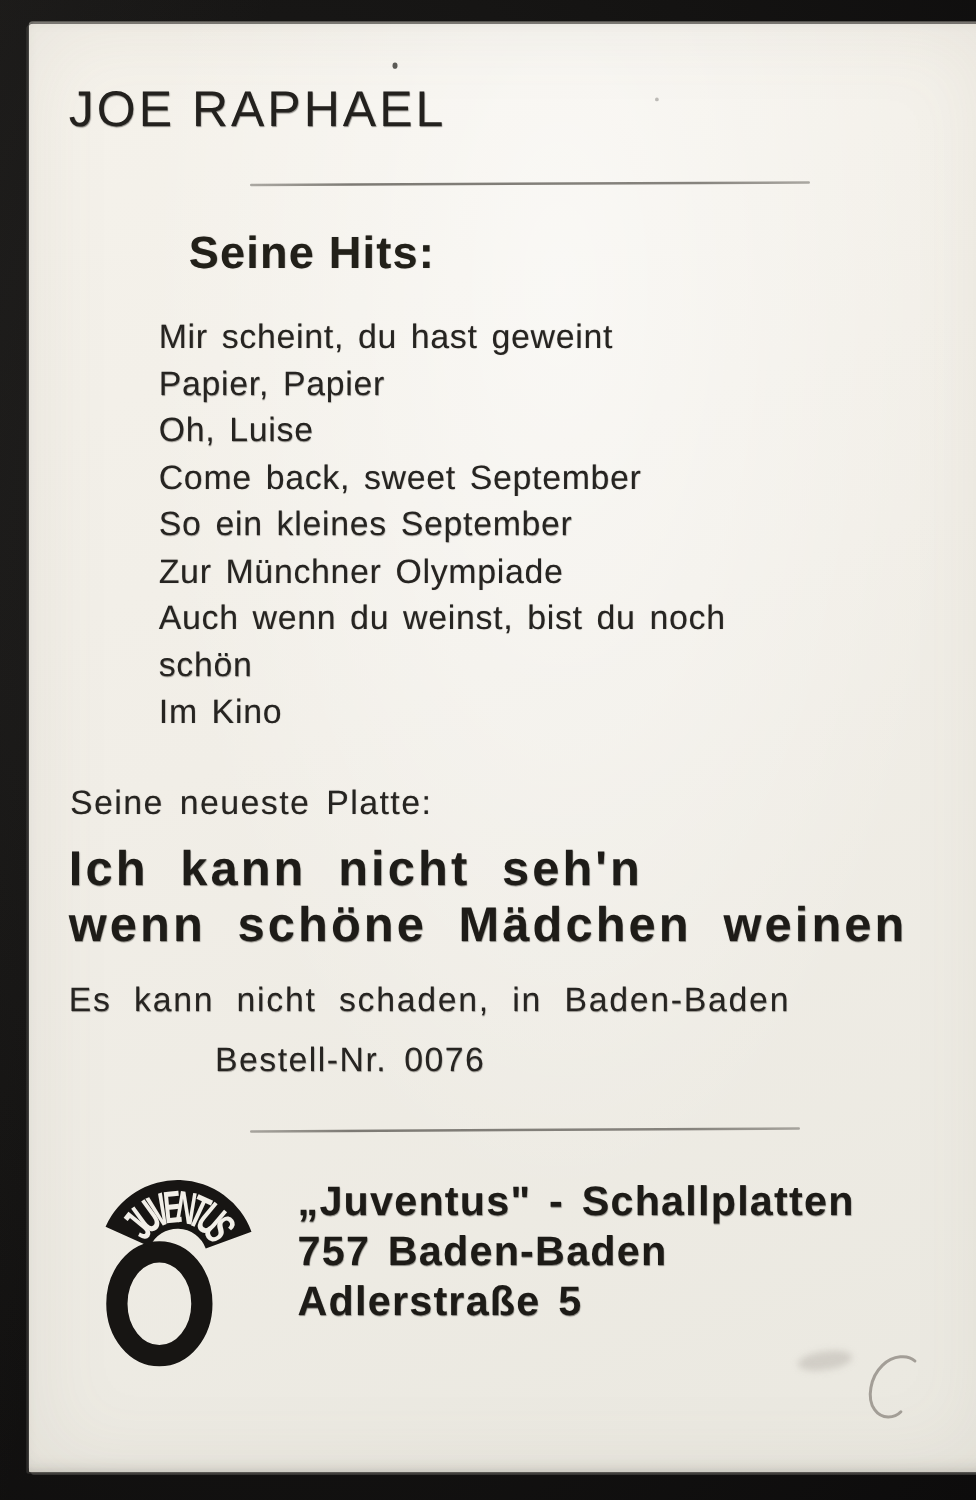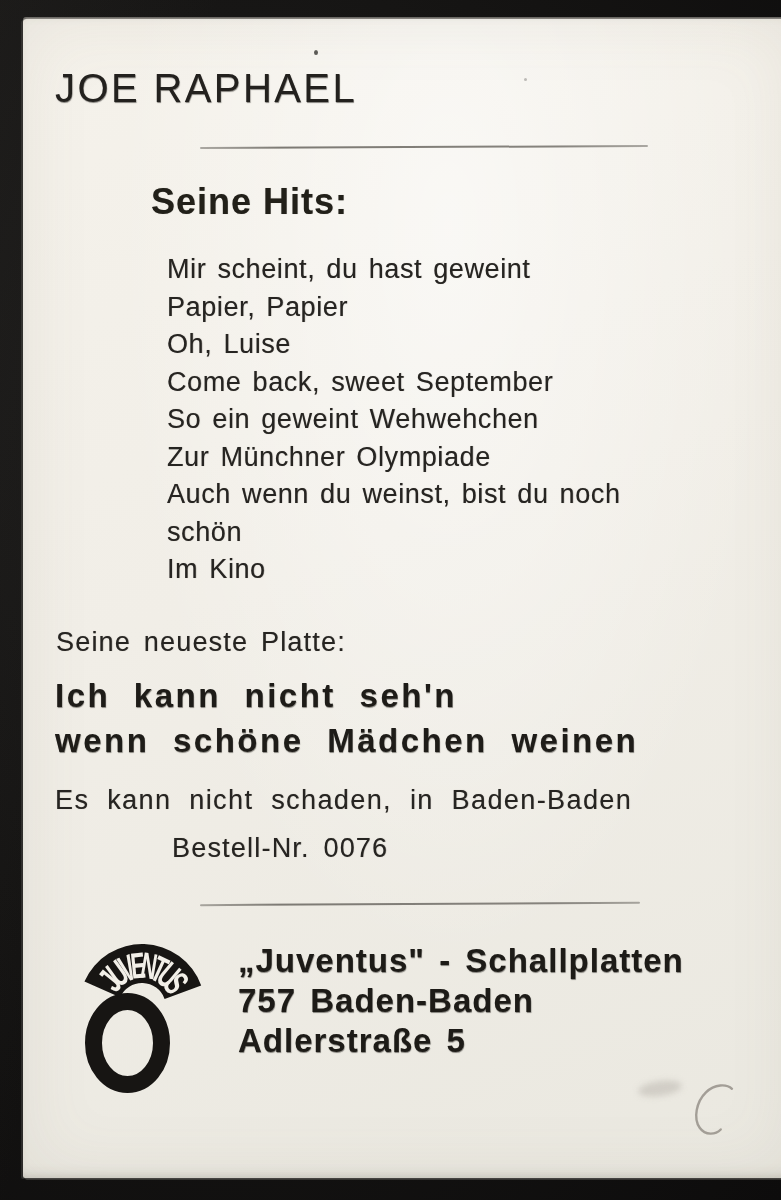--- a/index.html
+++ b/index.html
@@ -83,39 +83,38 @@
 
   .hits-list {
     position: absolute;
     left: 104px;
     top: 232px;
     width: 505px;
     font-size: 27px;
     line-height: 37.5px;
     letter-spacing: 0.6px;
     word-spacing: 3px;
-    margin-left: 40px;
   }
   .hit-line { white-space: normal; }
 
   .latest-label {
     position: absolute;
     left: 33px;
     top: 610px;
     font-size: 27px;
     line-height: 27px;
     letter-spacing: 1.2px;
     word-spacing: 4px;
   }
 
   .latest-title {
     position: absolute;
     left: 32px;
     top: 654px;
-    font-size: 33px;
+    font-size: 39px;
     line-height: 45px;
     font-weight: bold;
     letter-spacing: 2.5px;
     word-spacing: 12px;
     color: #1e1c18;
     white-space: nowrap;
     text-shadow: 0.4px 0.5px 0.8px rgba(35,33,28,0.5);
   }
 
   .tagline {
@@ -207,21 +206,21 @@
 
     <div class="divider divider-top"></div>
 
     <div class="hits-heading ink">Seine Hits:</div>
 
     <div class="hits-list">
       <div class="hit-line ink">Mir scheint, du hast geweint</div>
       <div class="hit-line ink">Papier, Papier</div>
       <div class="hit-line ink">Oh, Luise</div>
       <div class="hit-line ink">Come back, sweet September</div>
-      <div class="hit-line ink">So ein geweint Wehwehchen</div>
+      <div class="hit-line ink">So ein kleines September</div>
       <div class="hit-line ink">Zur Münchner Olympiade</div>
       <div class="hit-line ink">Auch wenn du weinst, bist du noch schön</div>
       <div class="hit-line ink">Im Kino</div>
     </div>
 
     <div class="latest-label ink">Seine neueste Platte:</div>
 
     <div class="latest-title">
       <div>Ich kann nicht seh'n</div>
       <div>wenn schöne Mädchen weinen</div>

